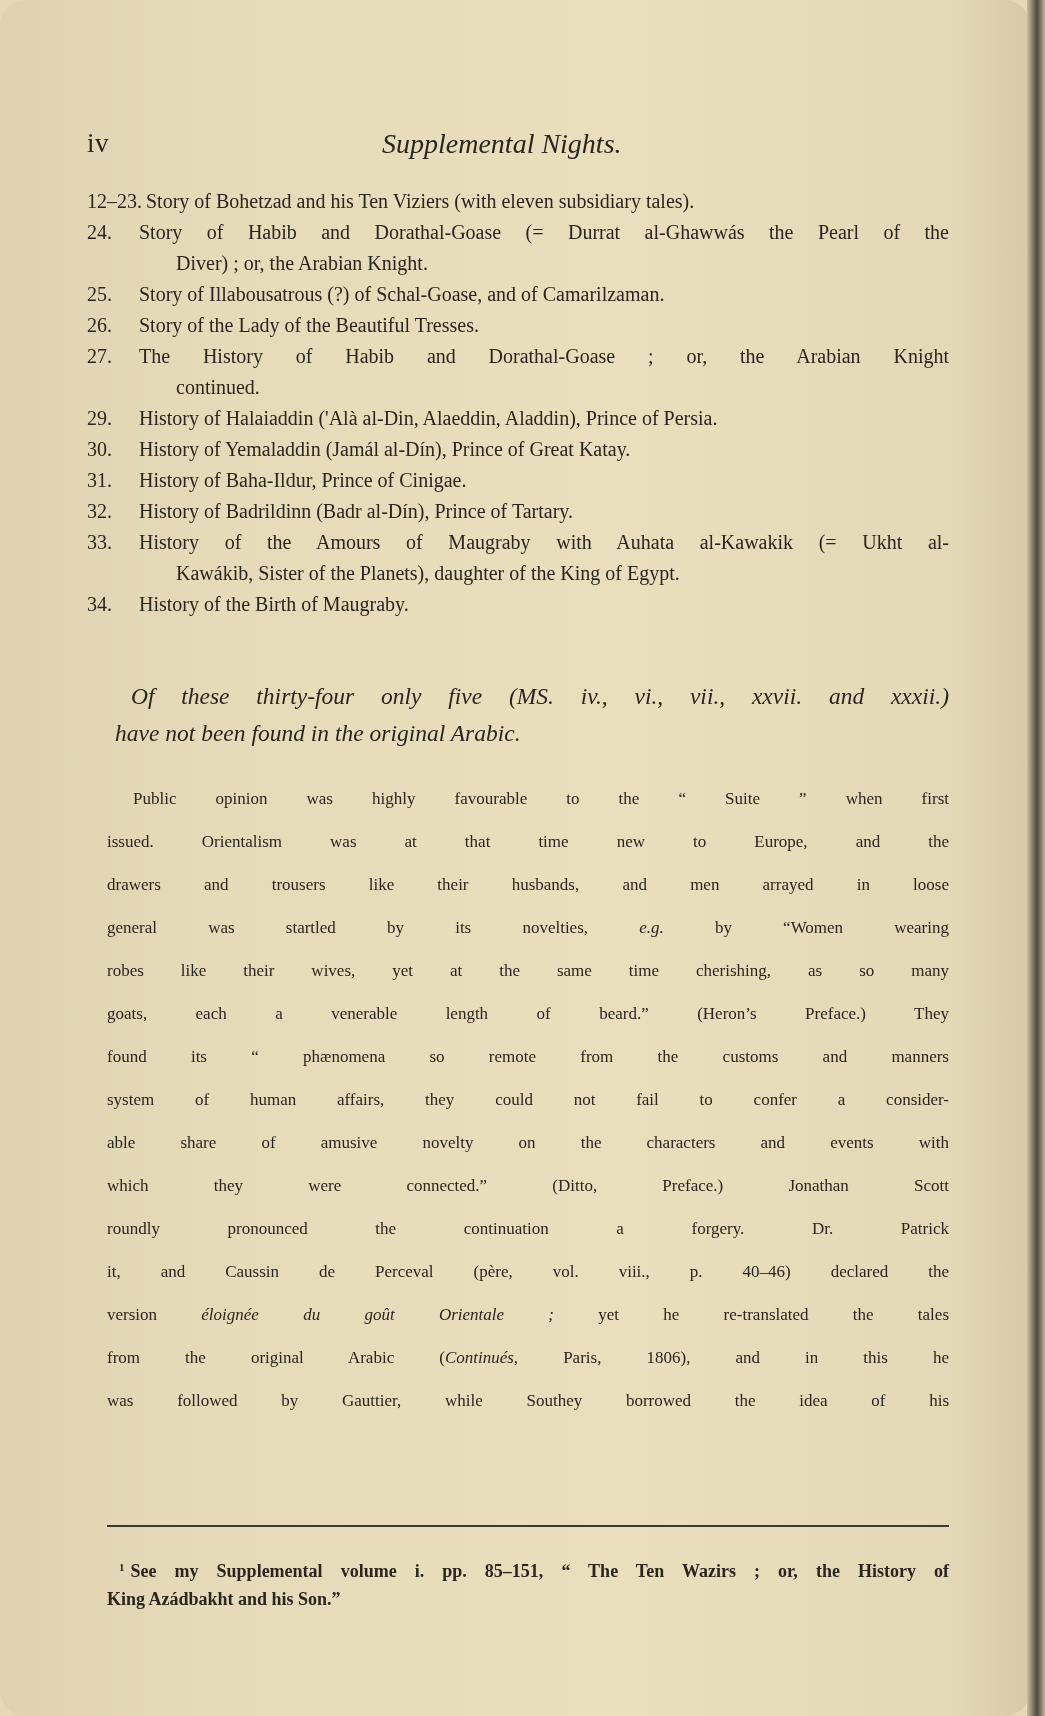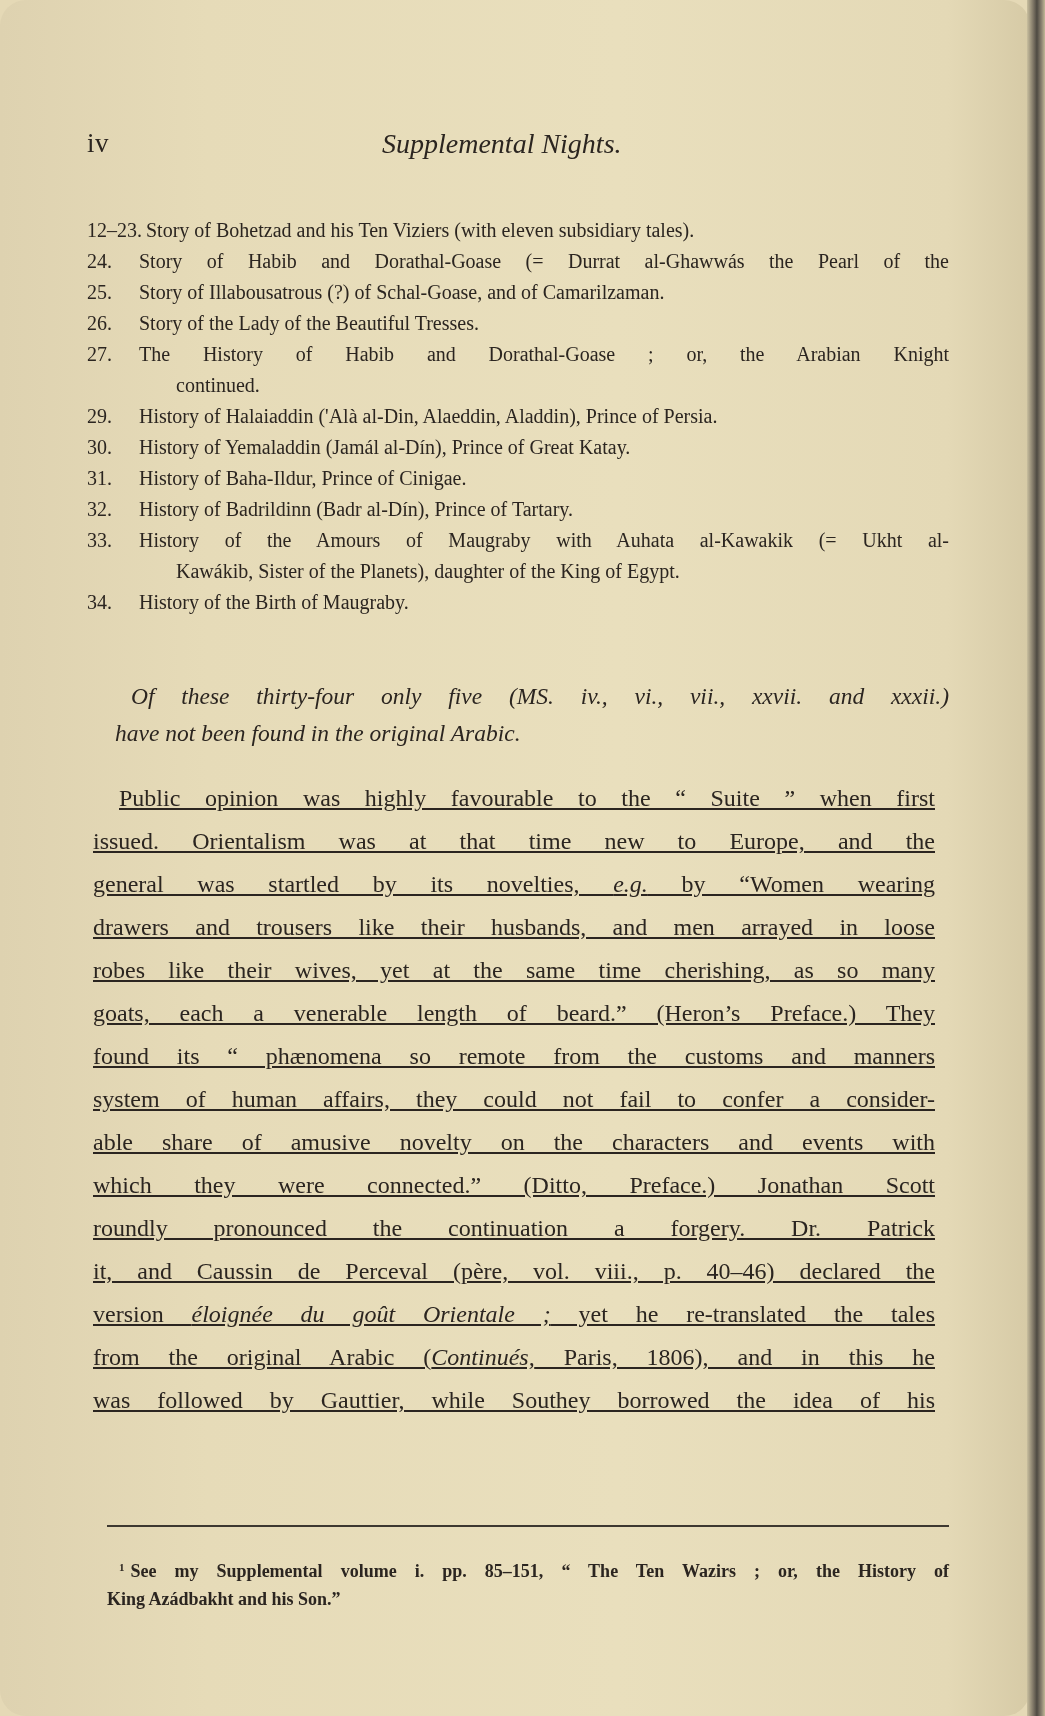--- a/index.html
+++ b/index.html
@@ -48,21 +48,21 @@
     }
     .running-title {
       position: absolute;
       left: 295px;
       top: 0;
       font-size: 28px;
       font-style: italic;
     }
     .toc {
       position: absolute;
-      top: 215px;
+      top: 186px;
       left: 87px;
       width: 862px;
       font-size: 20px;
       line-height: 31px;
     }
     .toc-item {
       position: relative;
       padding-left: 0;
     }
     .toc-num {
@@ -104,25 +104,24 @@
     }
     .summary-wrap {
       position: absolute;
       top: 678px;
       left: 107px;
       width: 842px;
     }
     .para {
       position: absolute;
       top: 777px;
-      left: 93px;
-      width: 842px;
-      font-size: 24px;
+      left: 107px;
+      width: 842px;
+      font-size: 17px;
       line-height: 43px;
-      text-decoration: underline;
     }
     .para .ln {
       display: block;
       text-align: justify;
       text-align-last: justify;
       white-space: nowrap;
       height: 43px;
       overflow: visible;
     }
     .para .ln.first {
@@ -173,20 +172,21 @@
 
   <div class="header">
     <span class="folio">iv</span>
     <span class="running-title">Supplemental Nights.</span>
   </div>
 
   <div class="toc" id="toc">
       <div class="toc-item"><span class="toc-first"><span class="toc-num">12–23.</span><span class="toc-text">Story of Bohetzad and his Ten Viziers (with eleven subsidiary tales).</span></span></div>
       <div class="toc-item justify">
         <span class="toc-first"><span class="toc-num">24.</span><span class="toc-text">Story of Habib and Dorathal-Goase (= Durrat al-Ghawwás the Pearl of the</span></span>
+        <span class="toc-cont">Diver) ; or, the Arabian Knight.</span>
       </div>
       <div class="toc-item"><span class="toc-first"><span class="toc-num">25.</span><span class="toc-text">Story of Illabousatrous (?) of Schal-Goase, and of Camarilzaman.</span></span></div>
       <div class="toc-item"><span class="toc-first"><span class="toc-num">26.</span><span class="toc-text">Story of the Lady of the Beautiful Tresses.</span></span></div>
       <div class="toc-item justify">
         <span class="toc-first"><span class="toc-num">27.</span><span class="toc-text">The History of Habib and Dorathal-Goase ; or, the Arabian Knight</span></span>
         <span class="toc-cont">continued.</span>
       </div>
       <div class="toc-item"><span class="toc-first"><span class="toc-num">29.</span><span class="toc-text">History of Halaiaddin ('Alà al-Din, Alaeddin, Aladdin), Prince of Persia.</span></span></div>
       <div class="toc-item"><span class="toc-first"><span class="toc-num">30.</span><span class="toc-text">History of Yemaladdin (Jamál al-Dín), Prince of Great Katay.</span></span></div>
       <div class="toc-item"><span class="toc-first"><span class="toc-num">31.</span><span class="toc-text">History of Baha-Ildur, Prince of Cinigae.</span></span></div>
@@ -201,22 +201,22 @@
   <div class="summary-wrap">
     <div class="summary" style="position:static;width:auto;">
       <span class="line1">Of these thirty-four only five (MS. iv., vi., vii., xxvii. and xxxii.)</span>
       <span class="line2">have not been found in the original Arabic.</span>
     </div>
   </div>
 
   <div class="para" id="para">
       <span class="ln first"><span class="seg">Public opinion was highly favourable to the “ Suite ” when first</span></span>
       <span class="ln"><span class="seg">issued. Orientalism was at that time new to Europe, and the</span></span>
+      <span class="ln"><span class="seg">drawers and trousers like their husbands, and men arrayed in loose</span></span>
       <span class="ln"><span class="seg">general was startled by its novelties, </span><span class="seg it">e.g.</span><span class="seg"> by “Women wearing</span></span>
-      <span class="ln"><span class="seg">drawers and trousers like their husbands, and men arrayed in loose</span></span>
       <span class="ln"><span class="seg">robes like their wives, yet at the same time cherishing, as so many</span></span>
       <span class="ln"><span class="seg">goats, each a venerable length of beard.” (Heron’s Preface.) They</span></span>
       <span class="ln"><span class="seg">found its “ phænomena so remote from the customs and manners</span></span>
       <span class="ln"><span class="seg">system of human affairs, they could not fail to confer a consider-</span></span>
       <span class="ln"><span class="seg">able share of amusive novelty on the characters and events with</span></span>
       <span class="ln"><span class="seg">which they were connected.” (Ditto, Preface.) Jonathan Scott</span></span>
       <span class="ln"><span class="seg">roundly pronounced the continuation a forgery. Dr. Patrick</span></span>
       <span class="ln"><span class="seg">it, and Caussin de Perceval (père, vol. viii., p. 40–46) declared the</span></span>
       <span class="ln"><span class="seg">version </span><span class="seg it">éloignée du goût Orientale ;</span><span class="seg"> yet he re-translated the tales</span></span>
       <span class="ln"><span class="seg">from the original Arabic (</span><span class="seg it">Continués,</span><span class="seg"> Paris, 1806), and in this he</span></span>

